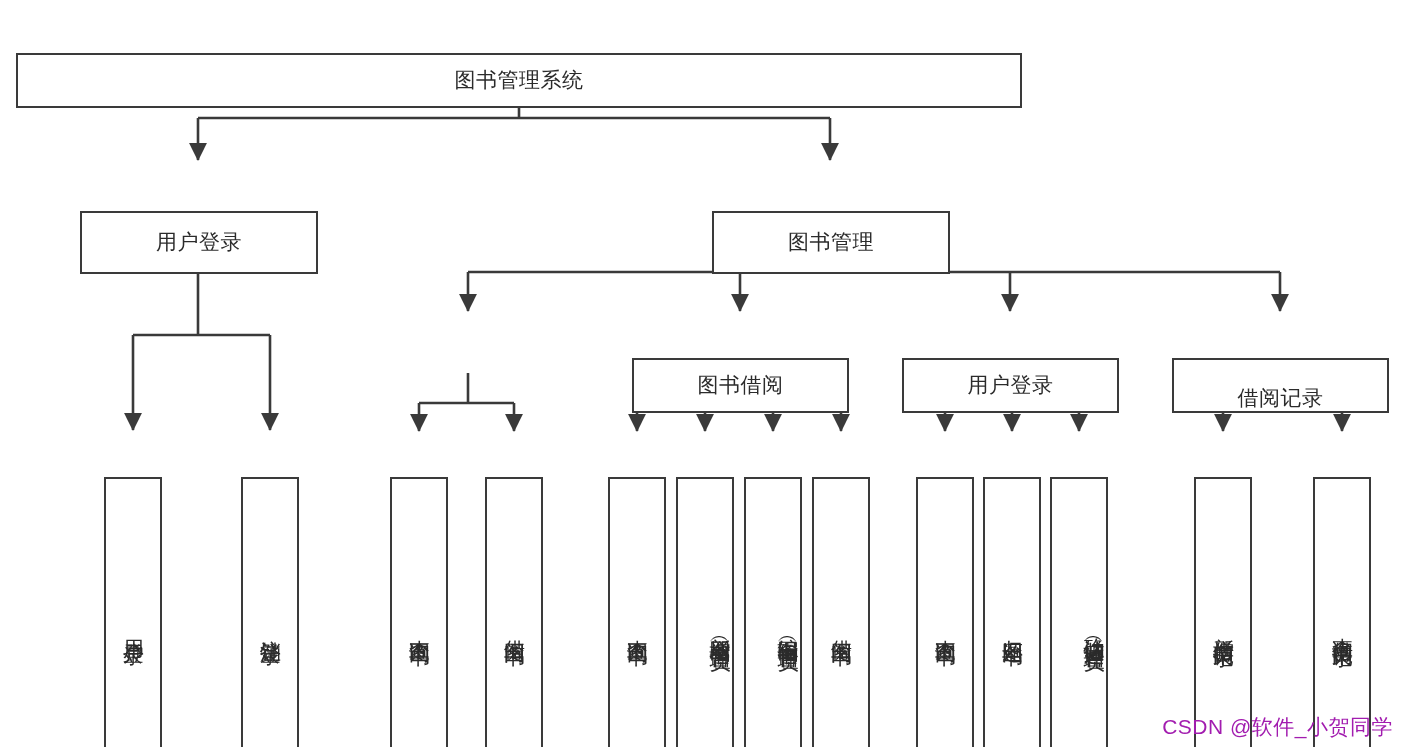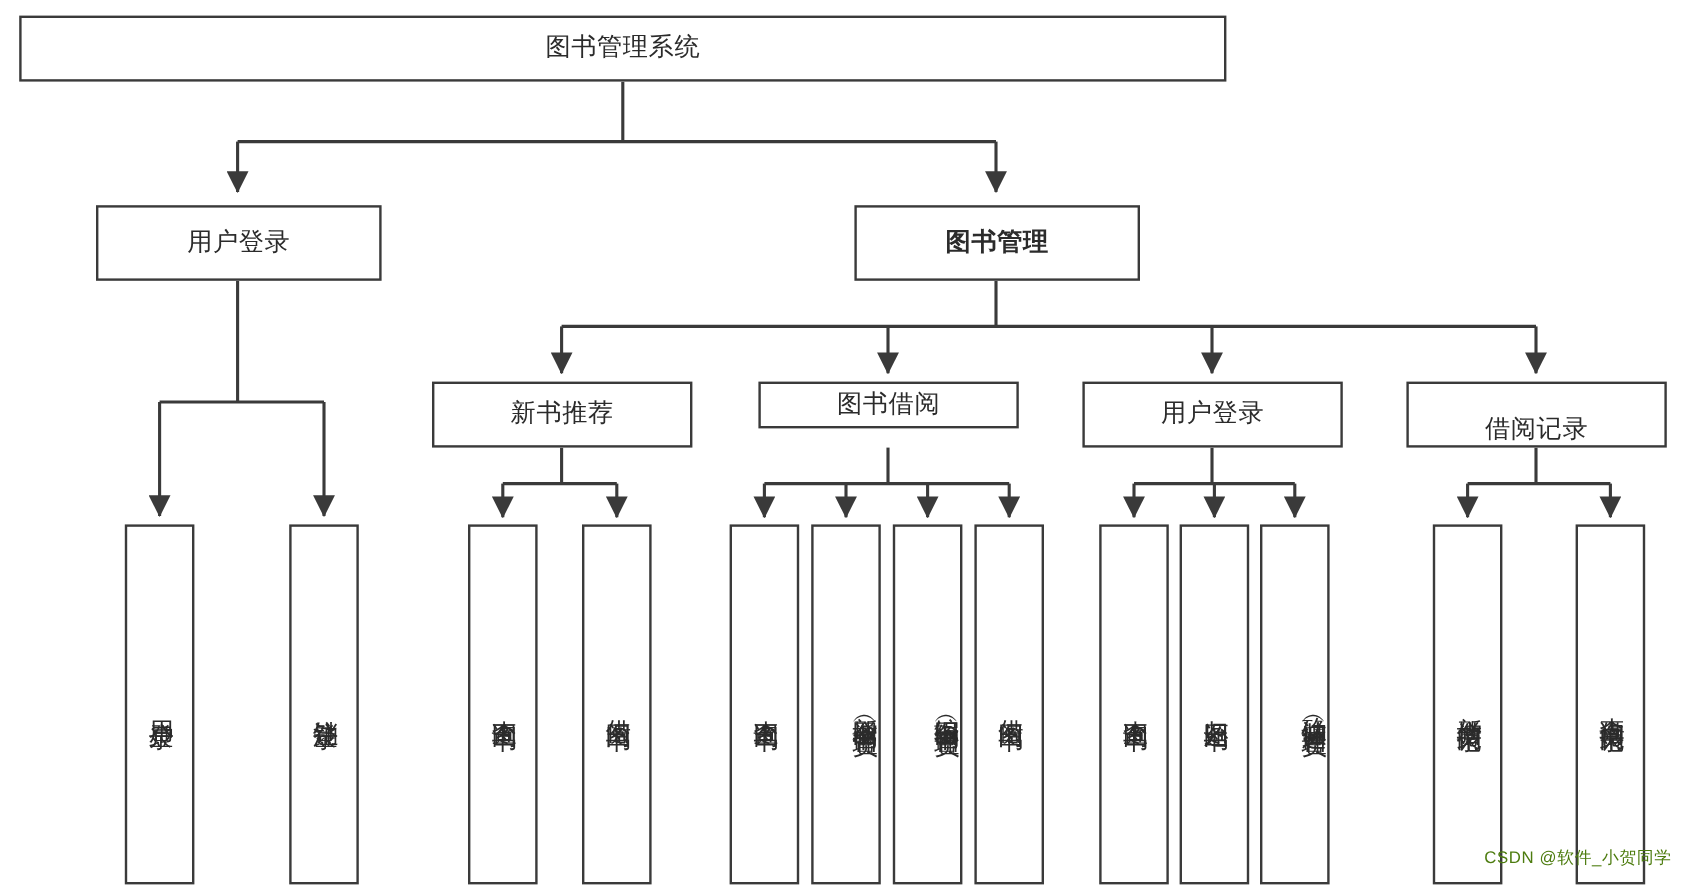--- a/index.html
+++ b/index.html
@@ -32,20 +32,21 @@
     position: absolute;
     box-sizing: border-box;
     border: 2px solid #3a3a3a;
     background: #ffffff;
     display: flex;
     align-items: center;
     justify-content: center;
     color: #2b2b2b;
     line-height: 1.18;
     letter-spacing: 0.5px;
+    margin-top: 40px;
   }
   .node.horizontal {
     font-size: 21px;
     text-align: center;
   }
   .node.vertical {
     writing-mode: vertical-rl;
     text-orientation: upright;
     font-size: 21px;
     align-items: flex-start;
@@ -57,23 +58,23 @@
     align-items: center;
     padding-top: 0;
   }
   .node-label {
     display: block;
     white-space: nowrap;
   }
   .watermark {
     position: absolute;
     right: 12px;
-    bottom: 23px;
-    font-size: 14px;
-    color: #4d7c0f;
+    bottom: 6px;
+    font-size: 21px;
+    color: #a21caf;
     letter-spacing: 0.5px;
     white-space: nowrap;
   }
 </style>
 </head>
 <body>
 
 <div id="diagram-root">
 
   <svg class="connectors" viewBox="0 0 1405 747" xmlns="http://www.w3.org/2000/svg">
@@ -128,29 +129,26 @@
   </svg>
 
   <div class="node horizontal" style="left:16px; top:13px; width:1006px; height:55px;">
     <span class="node-label">图书管理系统</span>
   </div>
 
   <div class="node horizontal" style="left:80px; top:171px; width:238px; height:63px;">
     <span class="node-label">用户登录</span>
   </div>
 
-  <div class="node horizontal" style="left:712px; top:171px; width:238px; height:63px;font-weight:bold;">
+  <div class="node horizontal" style="left:712px; top:171px; width:238px; height:63px;">
     <span class="node-label">图书管理</span>
   </div>
 
-  <div class="node horizontal" style="left:360px; top:318px; width:217px; height:55px;">
-    <span class="node-label">新书推荐</span>
-  </div>
-
-  <div class="node horizontal" style="left:632px; top:318px; width:217px; height:39px;">
+
+  <div class="node horizontal" style="left:632px; top:318px; width:217px; height:55px;">
     <span class="node-label">图书借阅</span>
   </div>
 
   <div class="node horizontal" style="left:902px; top:318px; width:217px; height:55px;">
     <span class="node-label">用户登录</span>
   </div>
 
   <div class="node horizontal" style="left:1172px; top:318px; width:217px; height:55px;align-items:flex-end;">
     <span class="node-label">借阅记录</span>
   </div>

